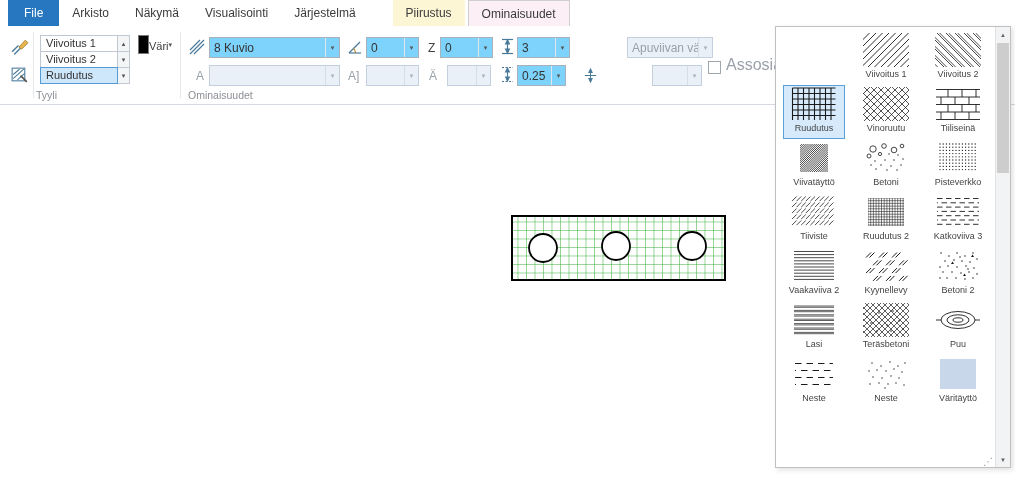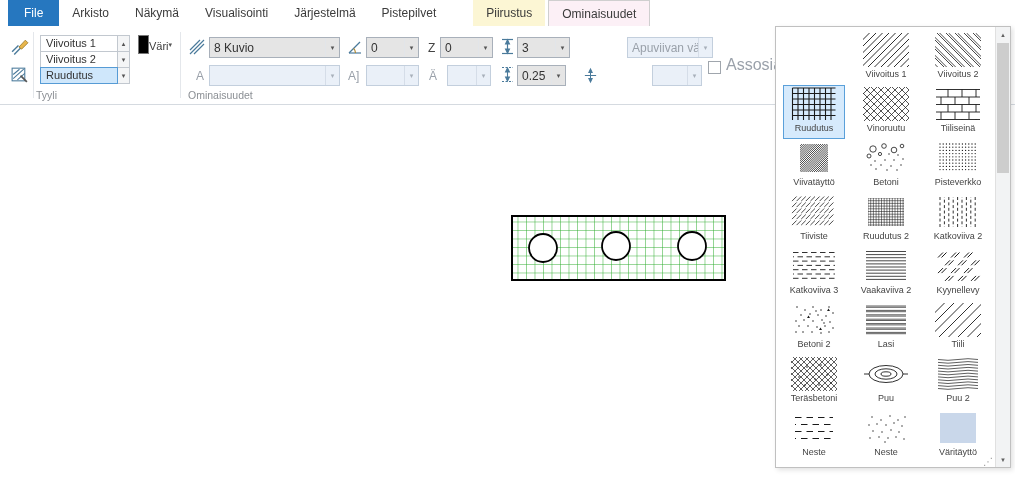--- a/index.html
+++ b/index.html
@@ -23,21 +23,21 @@
   .gal-item.sel{background:#cfe7fb;border-color:#569bd5;position:relative;z-index:1}
   .gal-arrows{position:absolute;width:13px;display:flex;flex-direction:column}
   .gal-arrows button{height:17px;border:1px solid #c2c8cf;background:#f4f5f6;font-size:7px;line-height:1;padding:0;color:#555;margin-bottom:-1px;cursor:pointer}
   .color-btn{position:absolute;width:34px;display:flex;flex-direction:row;align-items:center;cursor:pointer}
   .cswatch{width:20px;height:19px;background:#000;border:1px solid #777}
   .clabel{font-size:11px;margin-top:3px;color:#3b3b3b}
   .carrow{font-size:7px;color:#555;margin-top:1px}
   .ricon{position:absolute;display:inline-flex}
   .rlabel{position:absolute;font-size:12px;color:#444}
   .rlabel.dim{color:#9aa1aa}
-  .combo{position:absolute;height:21px;border:1px solid #a8b0ba;background:#e5e5e5;display:flex;align-items:center;font-size:12px;cursor:default}
+  .combo{position:absolute;height:21px;border:1px solid #a8b0ba;background:#7dd3fc;display:flex;align-items:center;font-size:12px;cursor:default}
   .combo .val{flex:1;padding:0 4px;white-space:nowrap;overflow:hidden}
   .combo .arw{width:14px;text-align:center;font-size:7px;color:#555;border-left:1px solid #e2e5e9;align-self:stretch;display:flex;align-items:center;justify-content:center}
   .combo.disabled{background:#eaf0f8;border-color:#c3cfdd}
   .combo.disabled .val{color:#9aa1aa}
   .combo.disabled .arw{color:#a8b0ba;border-left-color:#d5dde8}
   .iconbtn{position:absolute;width:21px;height:21px;border:1px solid transparent;background:transparent;padding:0;display:flex;align-items:center;justify-content:center;cursor:pointer}
   .checkbox{position:absolute;display:flex;align-items:flex-end;gap:5px;color:#9aa1aa;font-size:16px;width:70px;overflow:hidden;white-space:nowrap;cursor:pointer}
   .checkbox .box{width:13px;height:13px;border:1px solid #a0a6ad;background:#fff;flex:none}
   .glabel{position:absolute;bottom:3px;font-size:10.5px;color:#8b8f94}
 
@@ -62,21 +62,20 @@
 <body>
 
 <div class="app">
 
   <div class="tabbar" id="tabbar">
       <div class="tab file">File</div>
       <div class="tab">Arkisto</div>
       <div class="tab">Näkymä</div>
       <div class="tab">Visualisointi</div>
       <div class="tab">Järjestelmä</div>
-      <div class="tab">Pistepilvet</div>
       <div class="tab contextual-yellow">Piirustus</div>
       <div class="tab active">Ominaisuudet</div>
     </div>
 
   <div class="ribbon">
     <button class="toolbtn" style="left:7px;top:8px">
       <svg width="19" height="19" viewBox="0 0 18 18">
         <g stroke="#4a7a9b" stroke-width="1.3" fill="none">
             <path d="M2 14 L8 8"></path>
             <path d="M4 16.5 L10 10.5"></path>
@@ -637,38 +636,20 @@
                 </g>
               </svg>
             </svg>
           </div>
           <div class="plabel">Ruudutus 2</div>
         </div>
         <div class="pcell">
           <div class="swatch-box">
             <svg width="46" height="34" viewBox="0 0 46 34">
               <g fill="none" stroke="#1a1a1a" stroke-width="0.9">
-                <line x1="5.0" y1="2.0" x2="5.0" y2="32.0" stroke-dasharray="3 2.4"></line>
-                <line x1="9.4" y1="2.0" x2="9.4" y2="32.0" stroke-dasharray="3 2.4" stroke-dashoffset="2.7"></line>
-                <line x1="13.8" y1="2.0" x2="13.8" y2="32.0" stroke-dasharray="3 2.4"></line>
-                <line x1="18.2" y1="2.0" x2="18.2" y2="32.0" stroke-dasharray="3 2.4" stroke-dashoffset="2.7"></line>
-                <line x1="22.6" y1="2.0" x2="22.6" y2="32.0" stroke-dasharray="3 2.4"></line>
-                <line x1="27.0" y1="2.0" x2="27.0" y2="32.0" stroke-dasharray="3 2.4" stroke-dashoffset="2.7"></line>
-                <line x1="31.4" y1="2.0" x2="31.4" y2="32.0" stroke-dasharray="3 2.4"></line>
-                <line x1="35.8" y1="2.0" x2="35.8" y2="32.0" stroke-dasharray="3 2.4" stroke-dashoffset="2.7"></line>
-                <line x1="40.2" y1="2.0" x2="40.2" y2="32.0" stroke-dasharray="3 2.4"></line>
-              </g>
-            </svg>
-          </div>
-          <div class="plabel">Katkoviiva 2</div>
-        </div>
-        <div class="pcell">
-          <div class="swatch-box">
-            <svg width="46" height="34" viewBox="0 0 46 34">
-              <g fill="none" stroke="#1a1a1a" stroke-width="0.9">
                 <line x1="2.0" y1="3.5" x2="44.0" y2="3.5" stroke-dasharray="5.5 3.5"></line>
                 <line x1="2.0" y1="7.8" x2="44.0" y2="7.8" stroke-dasharray="5.5 3.5" stroke-dashoffset="4.5"></line>
                 <line x1="2.0" y1="12.1" x2="44.0" y2="12.1" stroke-dasharray="5.5 3.5"></line>
                 <line x1="2.0" y1="16.4" x2="44.0" y2="16.4" stroke-dasharray="5.5 3.5" stroke-dashoffset="4.5"></line>
                 <line x1="2.0" y1="20.7" x2="44.0" y2="20.7" stroke-dasharray="5.5 3.5"></line>
                 <line x1="2.0" y1="25.0" x2="44.0" y2="25.0" stroke-dasharray="5.5 3.5" stroke-dashoffset="4.5"></line>
                 <line x1="2.0" y1="29.3" x2="44.0" y2="29.3" stroke-dasharray="5.5 3.5"></line>
               </g>
             </svg>
           </div>
@@ -780,38 +761,20 @@
                 <line x1="3.0" y1="20.6" x2="43.0" y2="20.6"></line>
                 <line x1="3.0" y1="21.9" x2="43.0" y2="21.9"></line>
                 <line x1="3.0" y1="25.0" x2="43.0" y2="25.0"></line>
                 <line x1="3.0" y1="26.3" x2="43.0" y2="26.3"></line>
                 <line x1="3.0" y1="29.4" x2="43.0" y2="29.4"></line>
                 <line x1="3.0" y1="30.7" x2="43.0" y2="30.7"></line>
               </g>
             </svg>
           </div>
           <div class="plabel">Lasi</div>
-        </div>
-        <div class="pcell">
-          <div class="swatch-box">
-            <svg width="46" height="34" viewBox="0 0 46 34">
-              <g fill="none" stroke="#1a1a1a" stroke-width="0.9">
-                <line x1="-34.0" y1="34.0" x2="0.0" y2="0.0"></line>
-                <line x1="-24.5" y1="34.0" x2="9.5" y2="0.0"></line>
-                <line x1="-15.0" y1="34.0" x2="19.0" y2="0.0"></line>
-                <line x1="-5.5" y1="34.0" x2="28.5" y2="0.0"></line>
-                <line x1="4.0" y1="34.0" x2="38.0" y2="0.0"></line>
-                <line x1="13.5" y1="34.0" x2="47.5" y2="0.0"></line>
-                <line x1="23.0" y1="34.0" x2="57.0" y2="0.0"></line>
-                <line x1="32.5" y1="34.0" x2="66.5" y2="0.0"></line>
-                <line x1="42.0" y1="34.0" x2="76.0" y2="0.0"></line>
-              </g>
-            </svg>
-          </div>
-          <div class="plabel">Tiili</div>
         </div>
         <div class="pcell">
           <div class="swatch-box">
             <svg width="46" height="34" viewBox="0 0 46 34">
               <g fill="none" stroke="#1a1a1a" stroke-width="0.7">
                 <line x1="-34.0" y1="34.0" x2="0.0" y2="0.0"></line>
                 <line x1="-34.0" y1="0.0" x2="0.0" y2="34.0"></line>
                 <line x1="-28.0" y1="34.0" x2="6.0" y2="0.0"></line>
                 <line x1="-28.0" y1="0.0" x2="6.0" y2="34.0"></line>
                 <line x1="-22.0" y1="34.0" x2="12.0" y2="0.0"></line>
@@ -861,40 +824,20 @@
                 <line x1="1.0" y1="17.0" x2="6.0" y2="17.0"></line>
                 <line x1="40.0" y1="17.0" x2="45.0" y2="17.0"></line>
               </g>
             </svg>
           </div>
           <div class="plabel">Puu</div>
         </div>
         <div class="pcell">
           <div class="swatch-box">
             <svg width="46" height="34" viewBox="0 0 46 34">
-              <g fill="none" stroke="#1a1a1a" stroke-width="0.7">
-                <path d="M3 2.5 q 10 1.6 20 0 t 20 0" fill="none"></path>
-                <path d="M3 5.4 q 10 1.6 20 0 t 20 0" fill="none"></path>
-                <path d="M3 8.3 q 10 1.6 20 0 t 20 0" fill="none"></path>
-                <path d="M3 11.2 q 10 1.6 20 0 t 20 0" fill="none"></path>
-                <path d="M3 14.1 q 10 1.6 20 0 t 20 0" fill="none"></path>
-                <path d="M3 17.0 q 10 1.6 20 0 t 20 0" fill="none"></path>
-                <path d="M3 19.9 q 10 1.6 20 0 t 20 0" fill="none"></path>
-                <path d="M3 22.8 q 10 1.6 20 0 t 20 0" fill="none"></path>
-                <path d="M3 25.7 q 10 1.6 20 0 t 20 0" fill="none"></path>
-                <path d="M3 28.6 q 10 1.6 20 0 t 20 0" fill="none"></path>
-                <path d="M3 31.5 q 10 1.6 20 0 t 20 0" fill="none"></path>
-              </g>
-            </svg>
-          </div>
-          <div class="plabel">Puu 2</div>
-        </div>
-        <div class="pcell">
-          <div class="swatch-box">
-            <svg width="46" height="34" viewBox="0 0 46 34">
               <g fill="none" stroke="#1a1a1a" stroke-width="1">
                 <line x1="4.0" y1="6.5" x2="42.0" y2="6.5" stroke-dasharray="6.5 5"></line>
                 <line x1="4.0" y1="13.5" x2="42.0" y2="13.5" stroke-dasharray="6.5 5" stroke-dashoffset="5.5"></line>
                 <line x1="4.0" y1="20.5" x2="42.0" y2="20.5" stroke-dasharray="6.5 5"></line>
                 <line x1="4.0" y1="27.5" x2="42.0" y2="27.5" stroke-dasharray="6.5 5" stroke-dashoffset="5.5"></line>
               </g>
             </svg>
           </div>
           <div class="plabel">Neste</div>
         </div>

